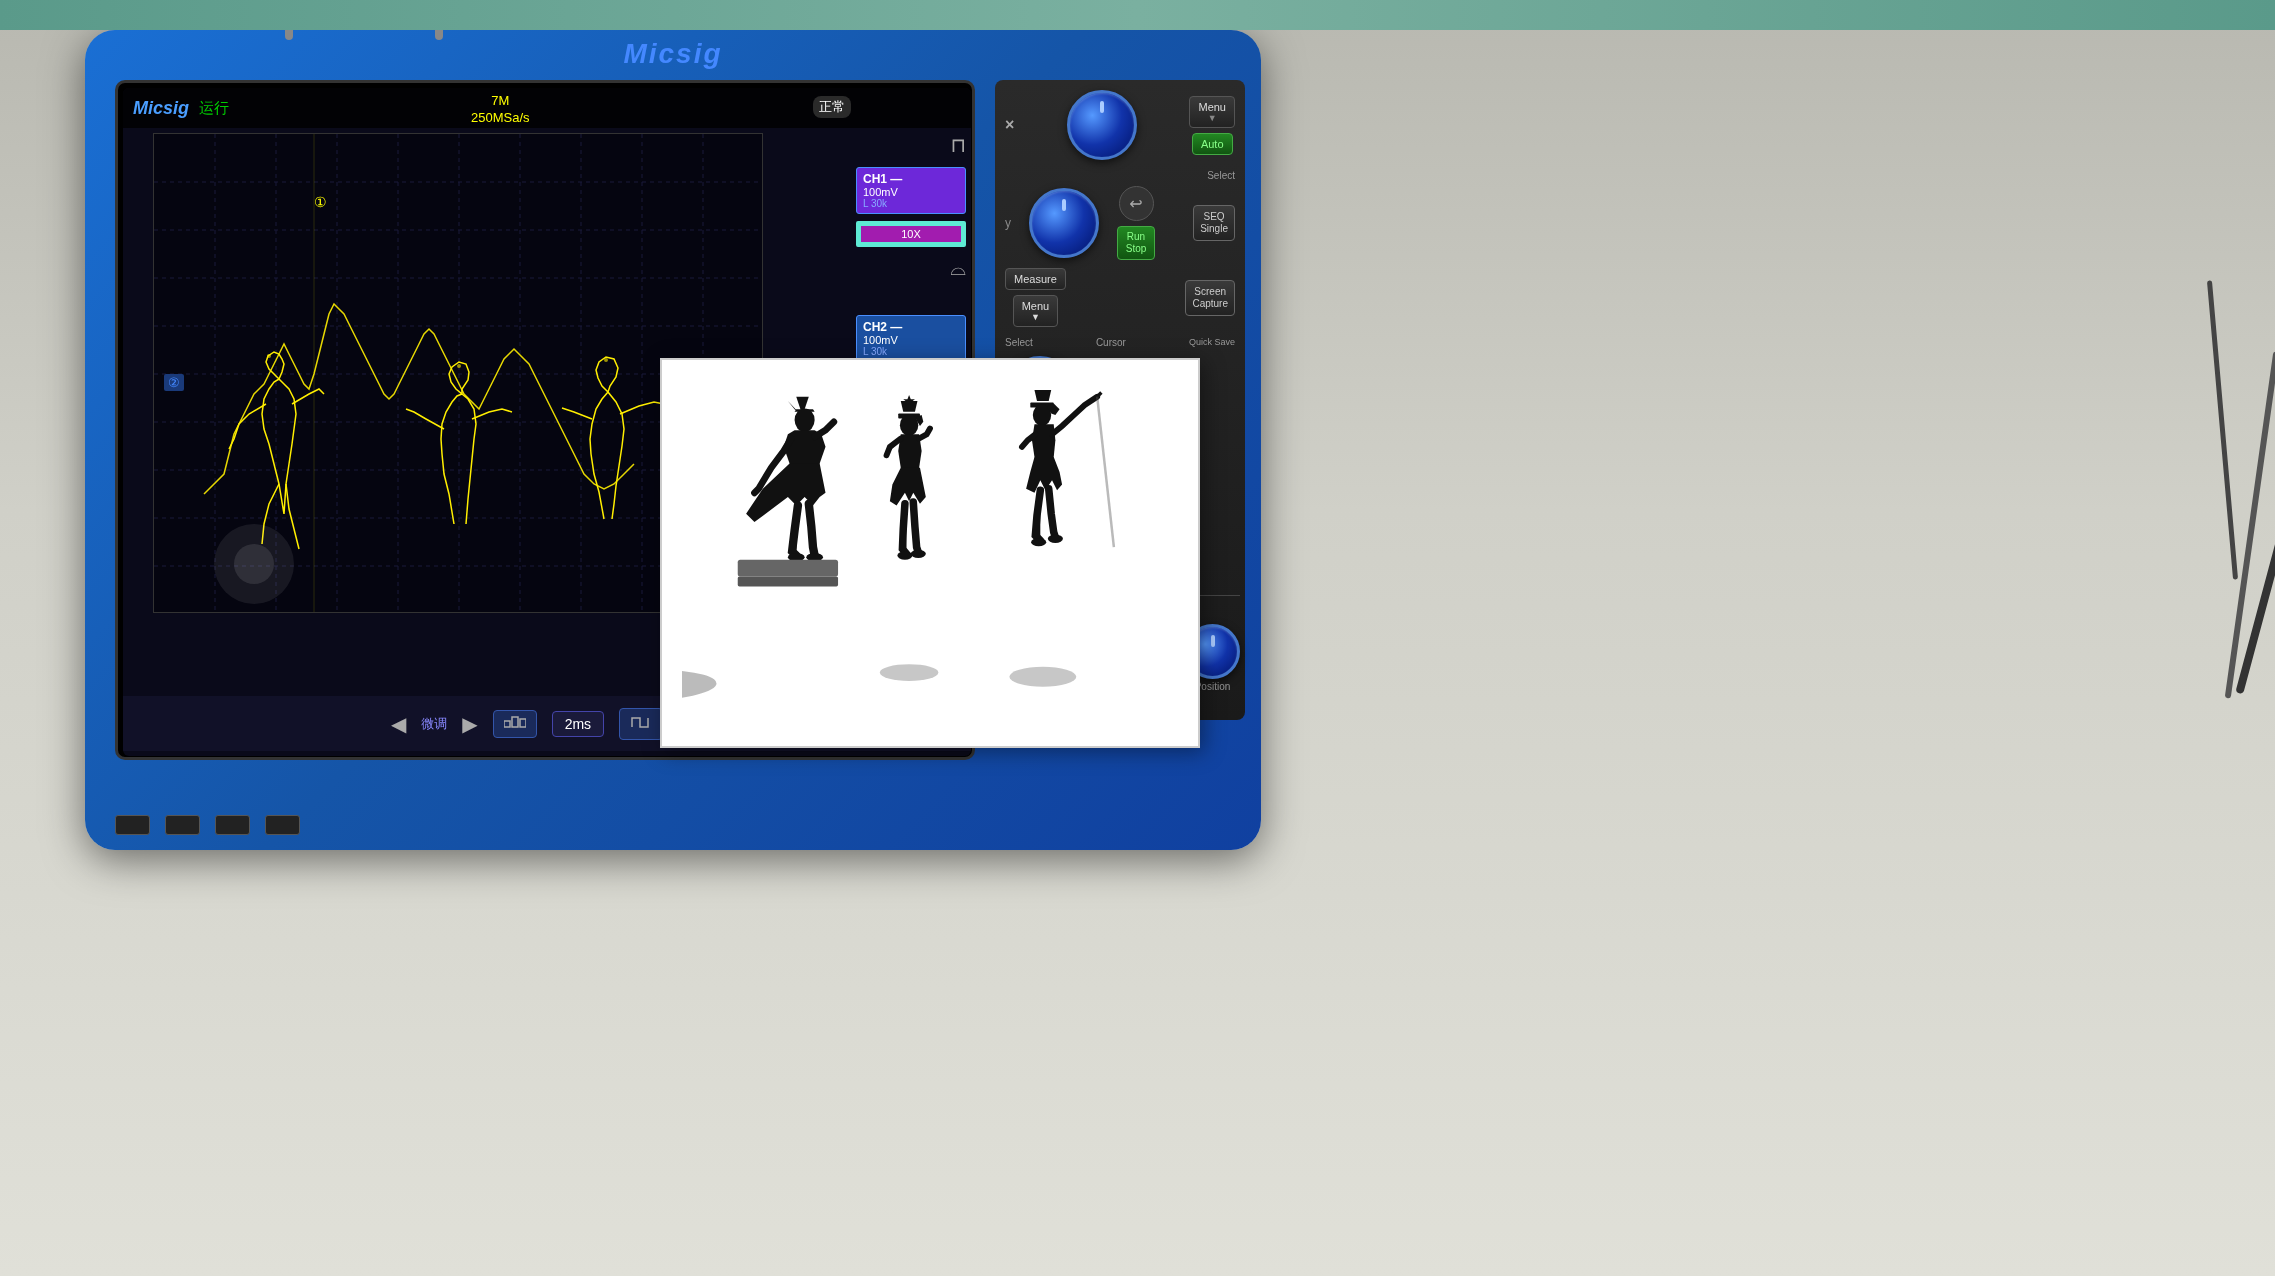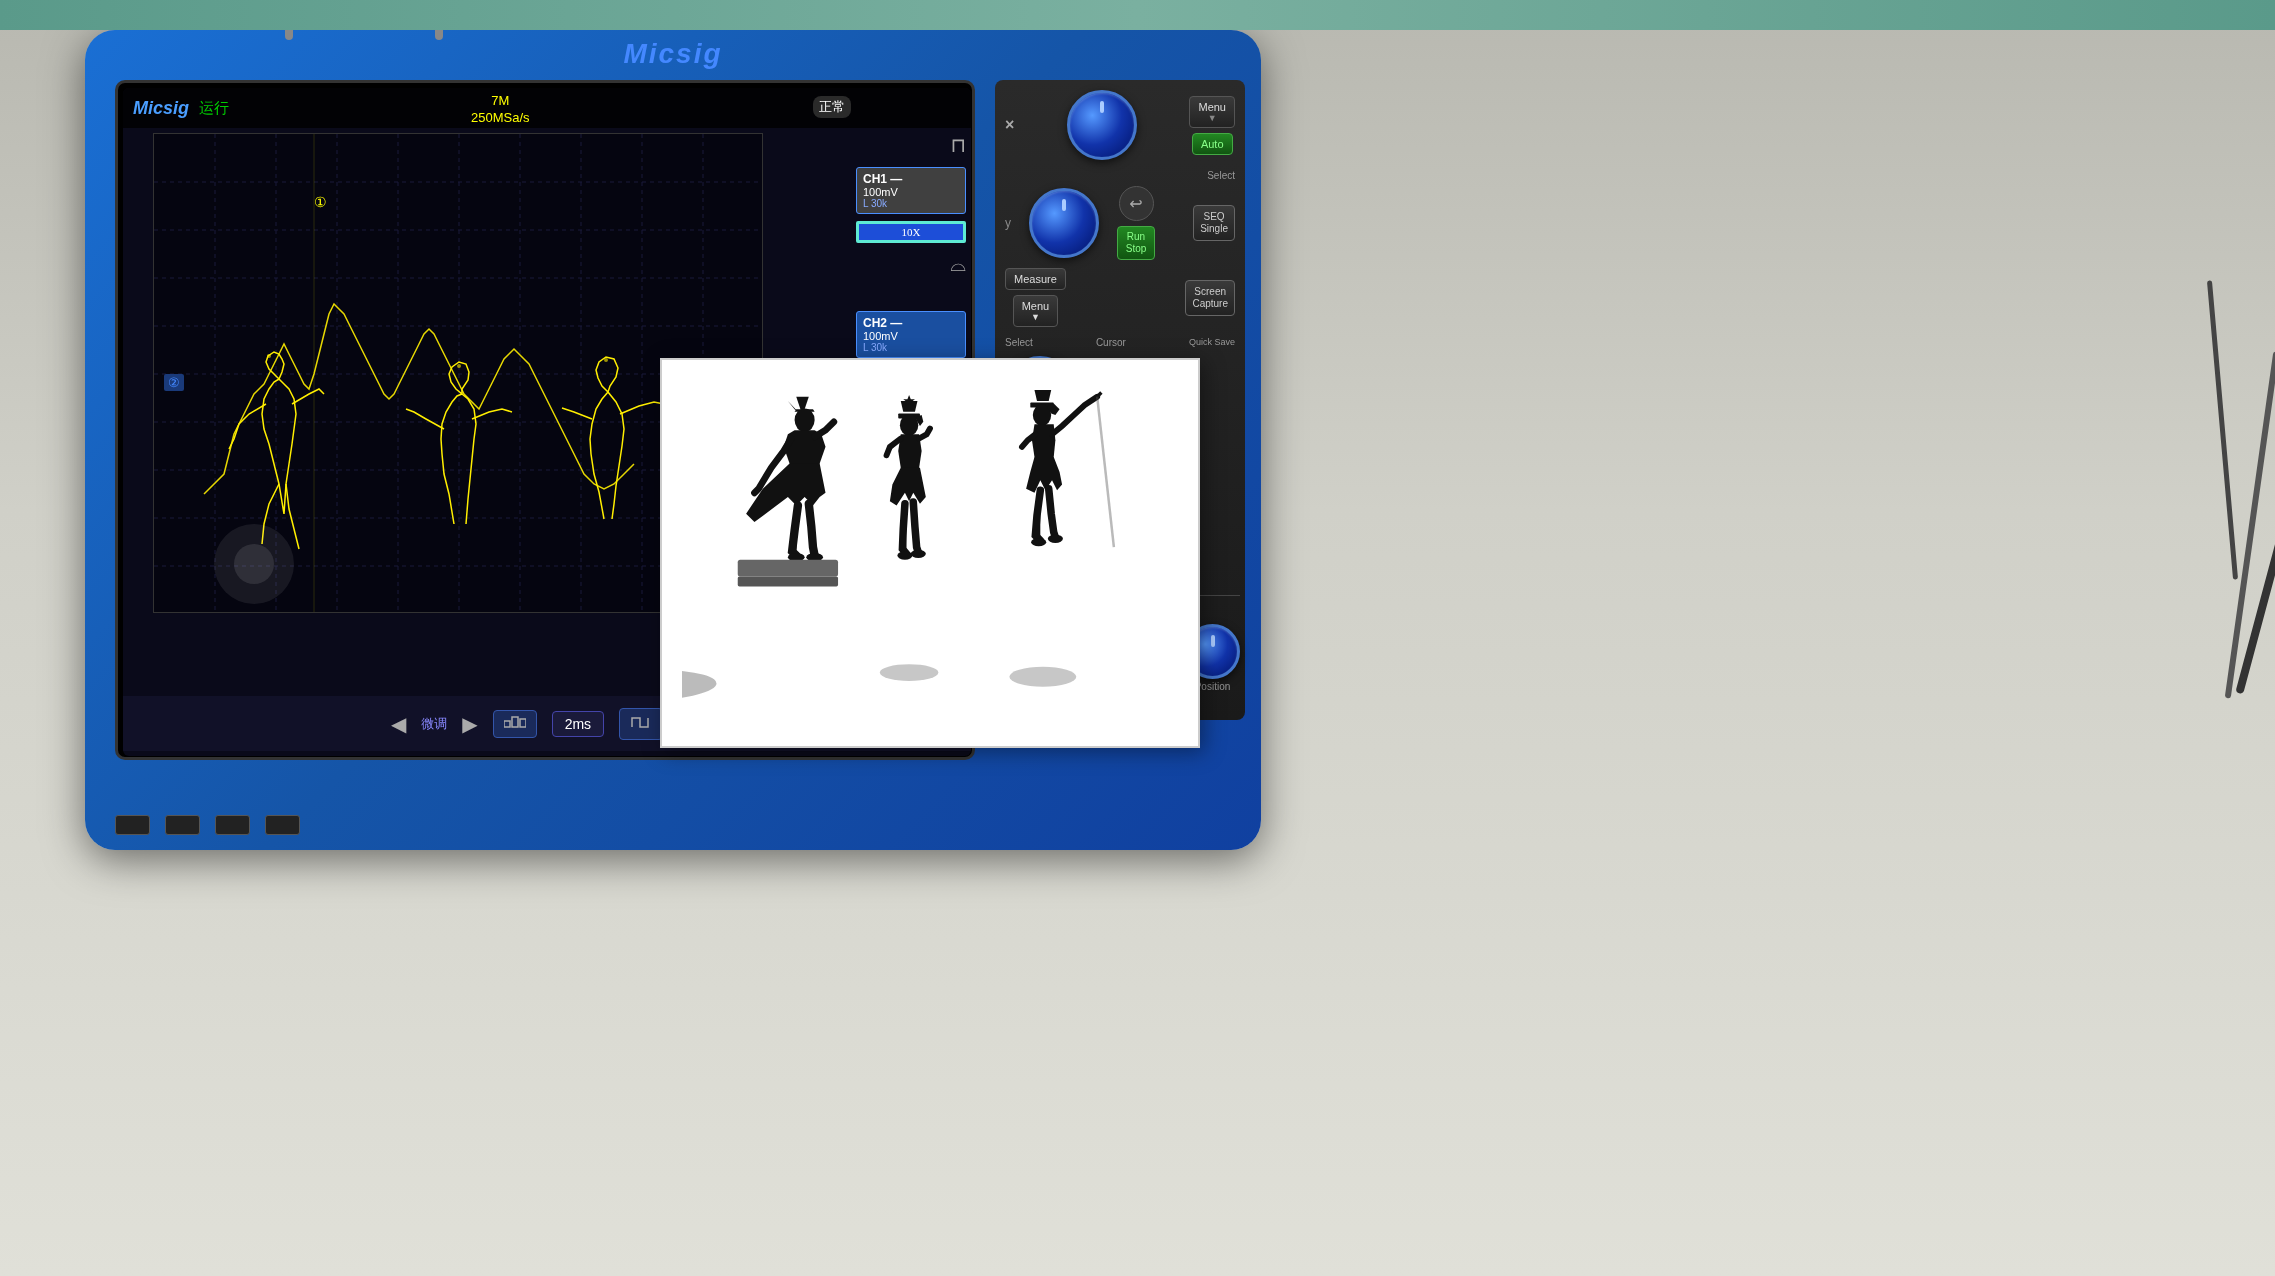--- a/index.html
+++ b/index.html
@@ -121,21 +121,21 @@
       position: absolute;
       top: 45px;
       right: 5px;
       width: 110px;
       display: flex;
       flex-direction: column;
       gap: 5px;
     }
 
     .ch1-box {
-      background: #404040;
+      background: #6d28d9;
       border: 1px solid #4a8fff;
       padding: 4px 6px;
       border-radius: 3px;
     }
 
     .ch2-box {
       background: #1a4fa0;
       border: 1px solid #4a8fff;
       padding: 4px 6px;
       border-radius: 3px;
@@ -152,29 +152,28 @@
       color: #ffffff;
       font-size: 11px;
     }
 
     .ch-load {
       color: #88aaff;
       font-size: 10px;
     }
 
     .multiplier-box {
-      background: #1d4ed8;
-      border: 3px solid #5eead4;
+      background: #a21caf;
+      border: 5px solid #5eead4;
       color: #ffffff;
       font-size: 11px;
       text-align: center;
       padding: 2px 4px;
       border-radius: 2px;
       margin-top: 2px;
-      font-family: Liberation Serif, serif;
     }
 
     
     .screen-bottom {
       position: absolute;
       bottom: 5px;
       left: 0; right: 0;
       height: 55px;
       display: flex;
       align-items: center;

